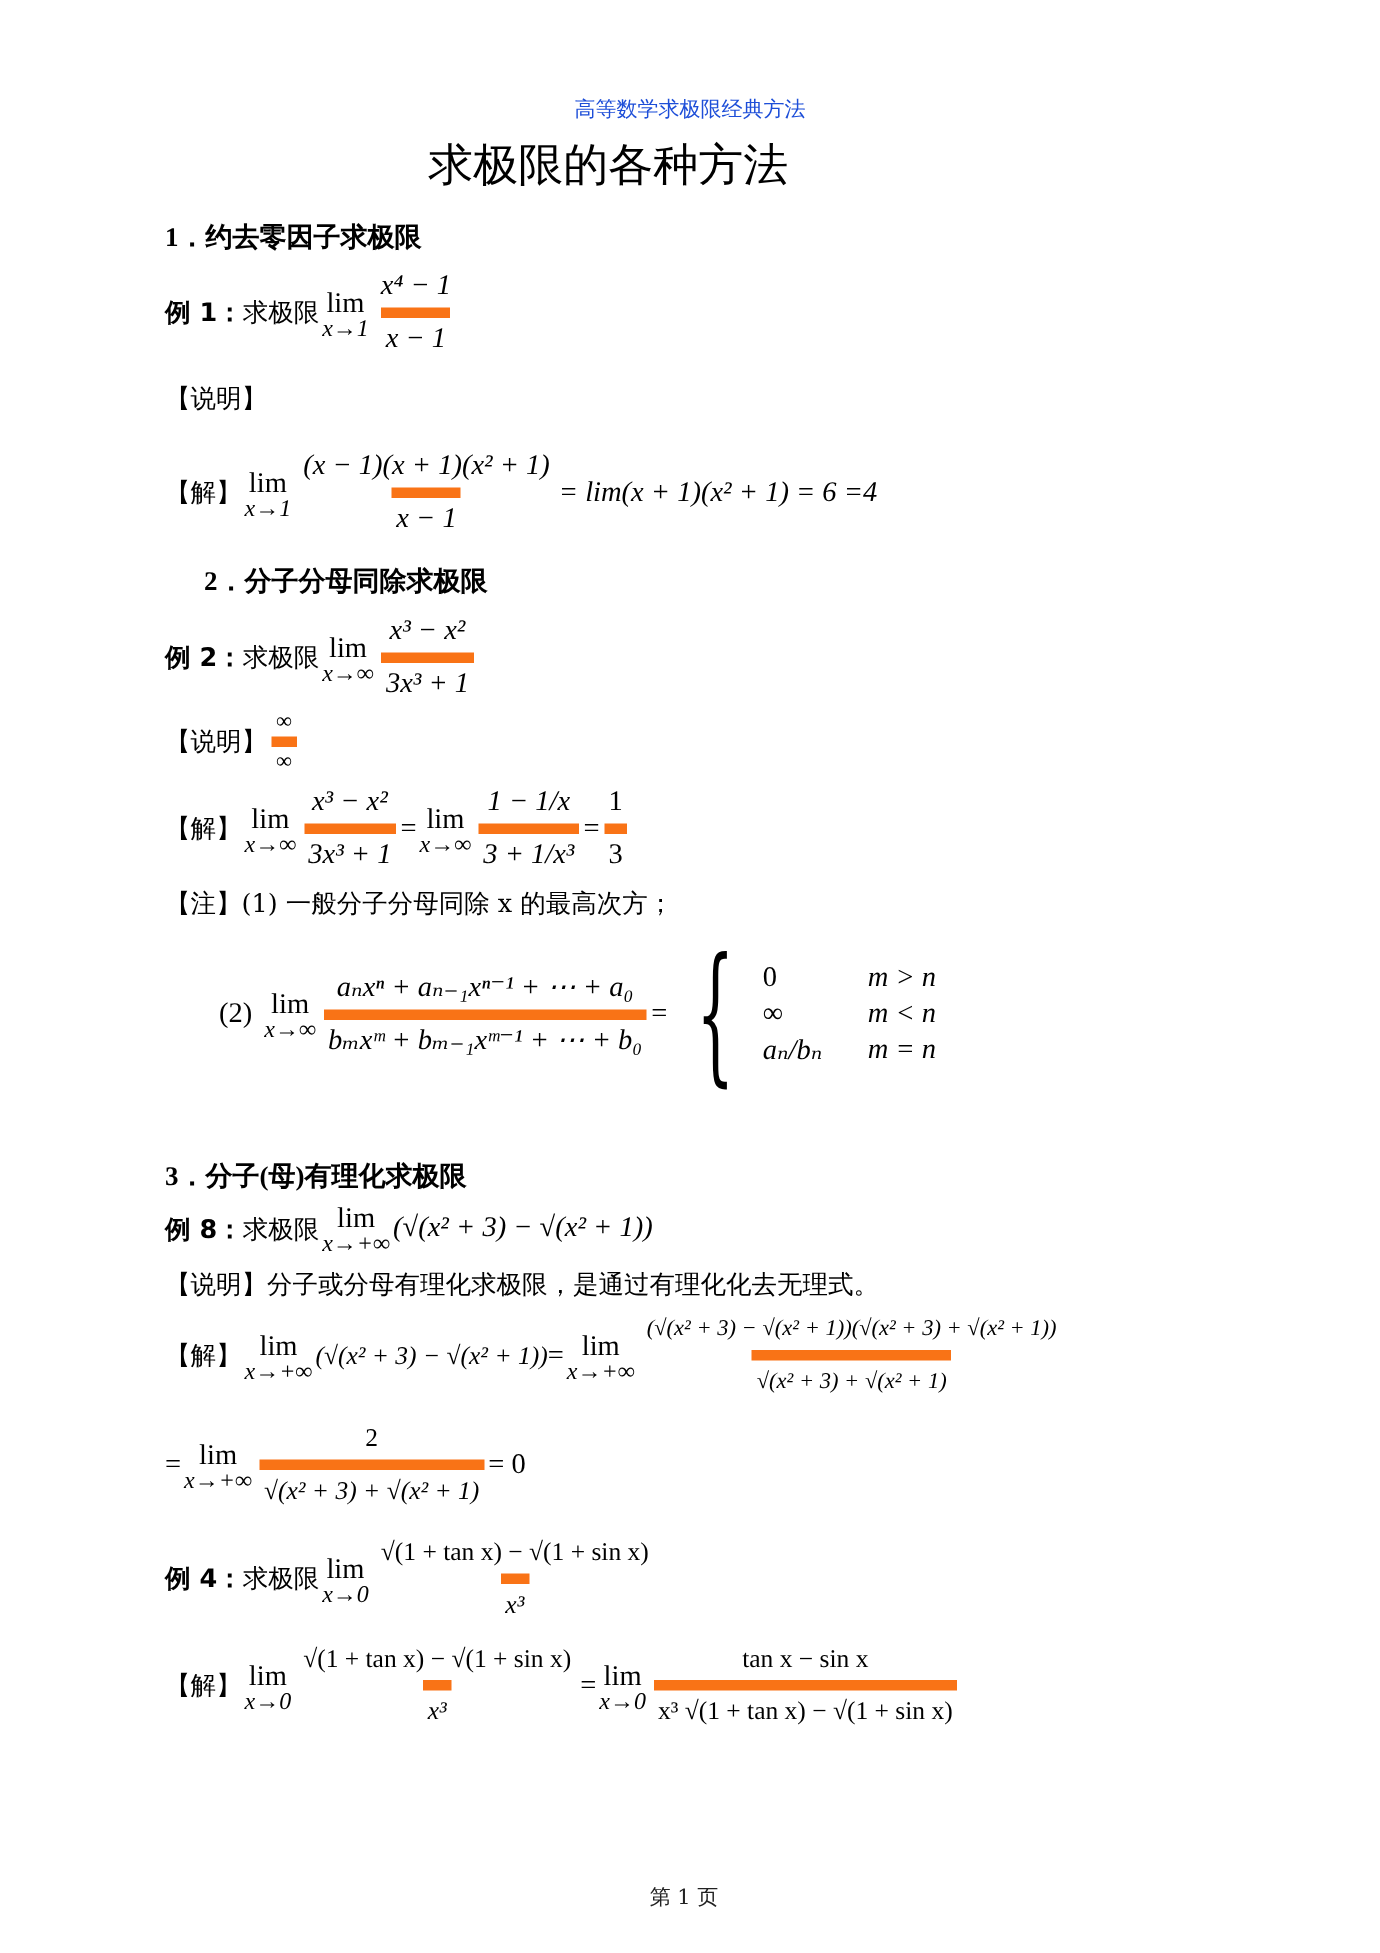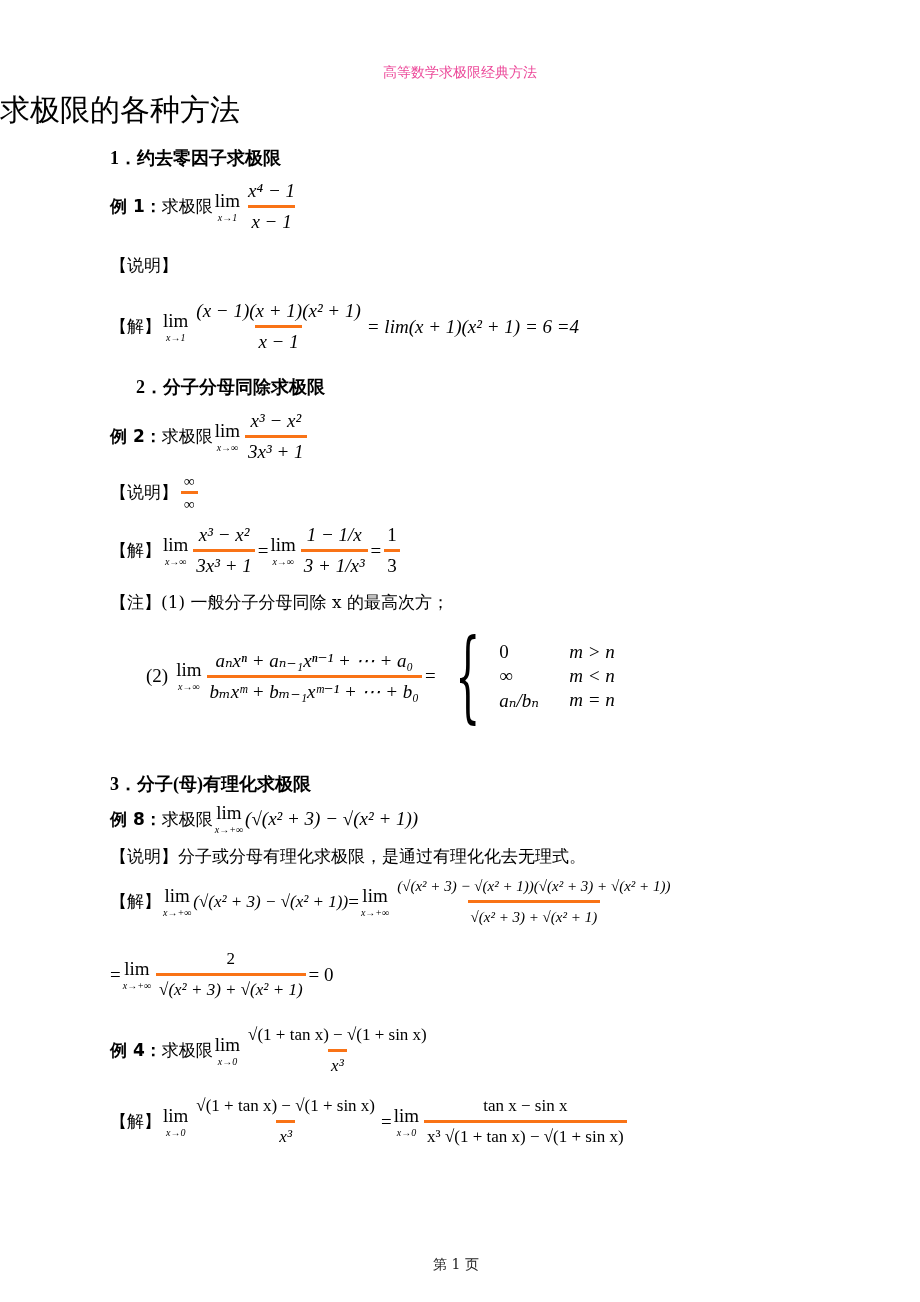--- a/index.html
+++ b/index.html
@@ -1,31 +1,31 @@
 <!DOCTYPE html>
 <html><head>
 <meta charset="utf-8">
 <style>
   html, body { margin:0; padding:0; background:#ffffff; }
   body { width:920px; height:1302px; position:relative; overflow:hidden;
          font-family:"DejaVu Serif","Liberation Serif",serif; color:#000; }
   .abs { position:absolute; white-space:nowrap; }
-  .header { top:64px; left:0; width:920px; text-align:center; font-size:14px; color:#ec4899; }
-  .title { top:90px; left:0; width:811px; font-size:30px; font-weight:normal; }
+  .header { top:64px; left:0; width:920px; text-align:center; font-size:14px; color:#1d4ed8; }
+  .title { top:90px; left:0; width:811px; text-align:center; font-size:30px; font-weight:normal; }
   .sec { font-size:18px; font-weight:bold; font-family:Liberation Serif, serif; }
   .line { font-size:17px; display:flex; align-items:center; }
   .bold-lbl { font-weight:bold; font-family:"DejaVu Sans","Liberation Sans",sans-serif; }
   .m { font-family:"Liberation Serif","DejaVu Serif",serif; font-size:19px; }
   .i { font-style:italic; }
   .lim { display:inline-flex; flex-direction:column; align-items:center; vertical-align:middle; margin:0 2px; }
   .lim .top { font-size:19px; line-height:20px; }
-  .lim .sub { font-size:10px; font-style:italic; line-height:11px; margin-top:1px; }
+  .lim .sub { font-size:16px; font-style:italic; line-height:11px; margin-top:1px; }
   .frac { display:inline-flex; flex-direction:column; align-items:center; vertical-align:middle; margin:0 3px; }
   .frac .num { padding:0 3px 3px; line-height:22px; }
-  .frac .den { border-top:3px solid #f97316; padding:3px 3px 0; line-height:22px; }
+  .frac .den { border-top:7px solid #f97316; padding:3px 3px 0; line-height:22px; }
   .brace { font-size:100px; line-height:100px; font-weight:100; transform:scaleX(0.4); display:inline-block; }
   .cases { display:inline-grid; grid-template-columns:70px 60px; row-gap:2px; vertical-align:middle; }
   .footer { top:1256px; left:0; width:912px; text-align:center; font-size:14px; color:#222; }
 </style>
 </head>
 <body>
 
 <div class="abs header">高等数学求极限经典方法</div>
 <div class="abs title">求极限的各种方法</div>
 

